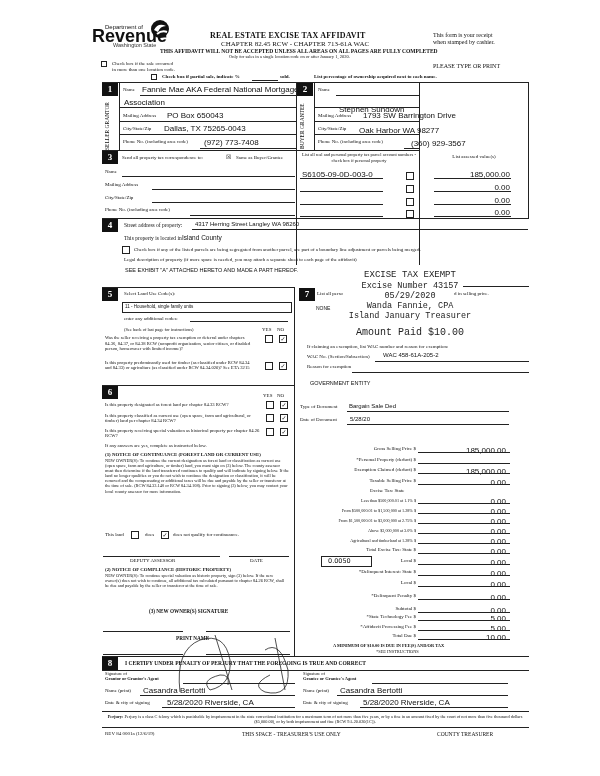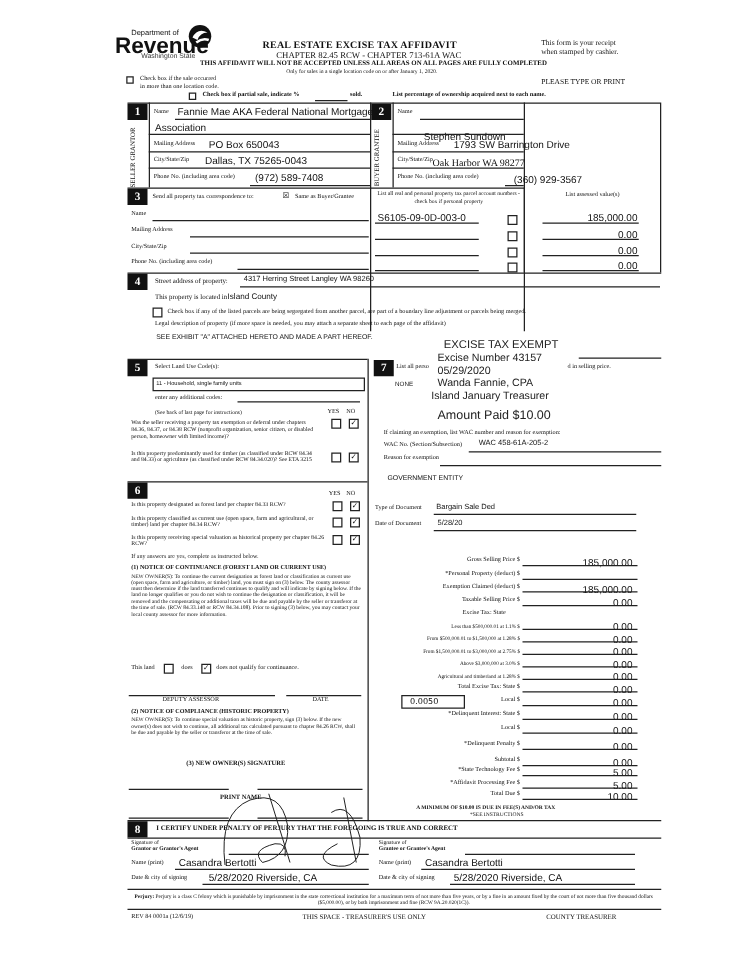--- a/index.html
+++ b/index.html
@@ -11,21 +11,21 @@
   .t55 { font-size:5.5px; line-height:6.5px; }
   .t6 { font-size:6px; line-height:7px; }
   .b { font-weight:bold; }
   .hl { position:absolute; height:0; border-top:1px solid #222; }
   .vl { position:absolute; width:0; border-left:1px solid #222; }
   .num { position:absolute; background:#111; color:#fff; font-family:"Liberation Serif", serif; font-weight:bold; font-size:9px; text-align:center; width:16px; height:13px; line-height:13px; }
   .cb { position:absolute; width:6px; height:6px; border:1px solid #222; background:#fff; font-size:6px; line-height:6px; text-align:center; font-family:"DejaVu Sans", sans-serif; }
   .fill { font-family:"Liberation Sans", sans-serif; font-size:8px; line-height:9px; color:#111; }
   .vtext { position:absolute; writing-mode:vertical-rl; transform:rotate(180deg); font-size:5.5px; line-height:6px; text-align:center; }
   .right { text-align:right; }
-  .stamp { position:absolute; font-family:Liberation Sans, sans-serif; text-align:left; color:#222; }
+  .stamp { position:absolute; font-family:Liberation Mono, monospace; text-align:center; color:#222; }
 </style>
 </head>
 <body>
 
 <div>
   <div class="abs sans t6" style="left:105px;top:24px;">Department of</div>
   <div class="abs sans b" style="left:92px;top:29px;font-size:18px;line-height:15px;">Revenue</div>
   <svg class="abs" style="left:148px;top:18px;" width="24" height="22" viewBox="0 0 24 22">
     <circle cx="12" cy="11" r="9" fill="#111"></circle>
     <path d="M6 12 Q10 4 18 8 Q12 8 10 14 Z" fill="#fff"></path>
@@ -61,40 +61,40 @@
   <div class="hl" style="left:140px;top:95px;width:156px;"></div>
   <div class="abs fill" style="left:124px;top:98px;">Association</div>
   <div class="hl" style="left:119px;top:107px;width:177px;"></div>
   <div class="abs t5" style="left:123px;top:113px;">Mailing Address</div>
   <div class="abs fill" style="left:167px;top:111px;">PO Box 650043</div>
   <div class="hl" style="left:119px;top:121px;width:177px;"></div>
   <div class="abs t5" style="left:123px;top:126px;">City/State/Zip</div>
   <div class="abs fill" style="left:164px;top:124px;">Dallas, TX 75265-0043</div>
   <div class="hl" style="left:119px;top:134px;width:177px;"></div>
   <div class="abs t5" style="left:123px;top:139px;">Phone No. (including area code)</div>
-  <div class="abs fill" style="left:204px;top:138px;">(972) 589-7408</div>
+  <div class="abs fill" style="left:204px;top:138px;">(972) 773-7408</div>
   <div class="hl" style="left:200px;top:148px;width:96px;"></div>
 </div>
 
 <div class="vl" style="left:296px;top:82px;height:183px;"></div>
 
 <div>
   <div class="num" style="left:297px;top:83px;">2</div>
   <div class="vtext" style="left:299px;top:100px;height:52px;width:12px;">BUYER GRANTEE</div>
   <div class="vl" style="left:314px;top:82px;height:68px;"></div>
   <div class="vl" style="left:419px;top:82px;height:183px;"></div>
   <div class="abs t5" style="left:318px;top:87px;">Name</div>
   <div class="abs fill" style="left:339px;top:85px;margin-top:20px;">Stephen Sundown</div>
   <div class="hl" style="left:336px;top:95px;width:83px;"></div>
   <div class="hl" style="left:314px;top:107px;width:105px;"></div>
   <div class="abs t5" style="left:318px;top:113px;">Mailing Address</div>
   <div class="abs fill" style="left:363px;top:111px;">1793 SW Barrington Drive</div>
   <div class="hl" style="left:314px;top:121px;width:105px;"></div>
   <div class="abs t5" style="left:318px;top:126px;">City/State/Zip</div>
-  <div class="abs fill" style="left:346px;top:126px;font-family:Liberation Serif, serif;">Oak Harbor WA 98277</div>
+  <div class="abs fill" style="left:359px;top:126px;">Oak Harbor WA 98277</div>
   <div class="hl" style="left:314px;top:134px;width:105px;"></div>
   <div class="abs t5" style="left:318px;top:139px;">Phone No. (including area code)</div>
   <div class="abs fill" style="left:411px;top:139px;">(360) 929-3567</div>
   <div class="hl" style="left:404px;top:148px;width:15px;"></div>
 </div>
 
 <div class="hl" style="left:102px;top:150px;width:318px;"></div>
 <div>
   <div class="num" style="left:102px;top:151px;">3</div>
   <div class="abs t5" style="left:122px;top:155px;">Send all property tax correspondence to:</div>

